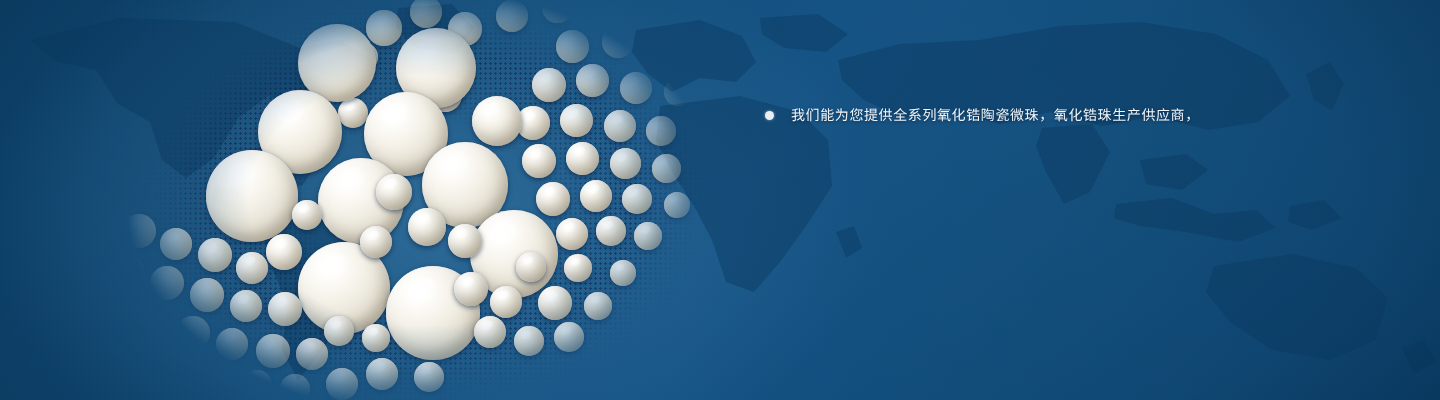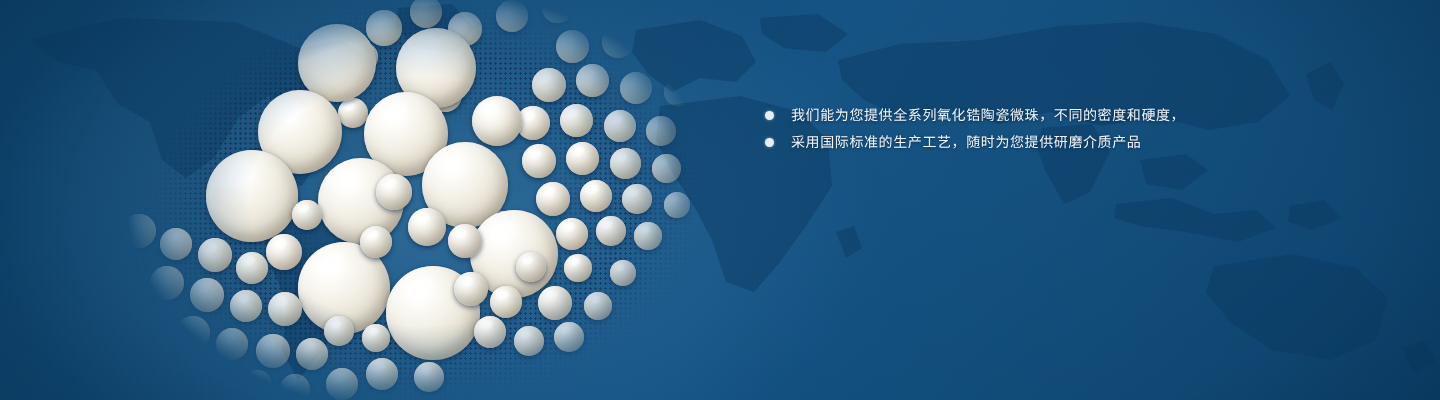--- a/index.html
+++ b/index.html
@@ -226,22 +226,18 @@
     </div>
   </div>
 
   <div class="vignette"></div>
 
   <div class="copy">
 
     <ul class="bullets">
       <li class="bullet">
         <span class="dot"></span>
-        <span>我们能为您提供全系列氧化锆陶瓷微珠，不同的密度和硬度，</span>
-      </li>
-      <li class="bullet">
-        <span class="dot"></span>
-        <span>采用国际标准的生产工艺，随时为您提供研磨介质产品</span>
+        <span>我们能为您提供全系列氧化锆陶瓷微珠，氧化锆珠生产供应商，</span>
       </li>
     </ul>
   </div>
 
 </div>
 
 </body></html>

